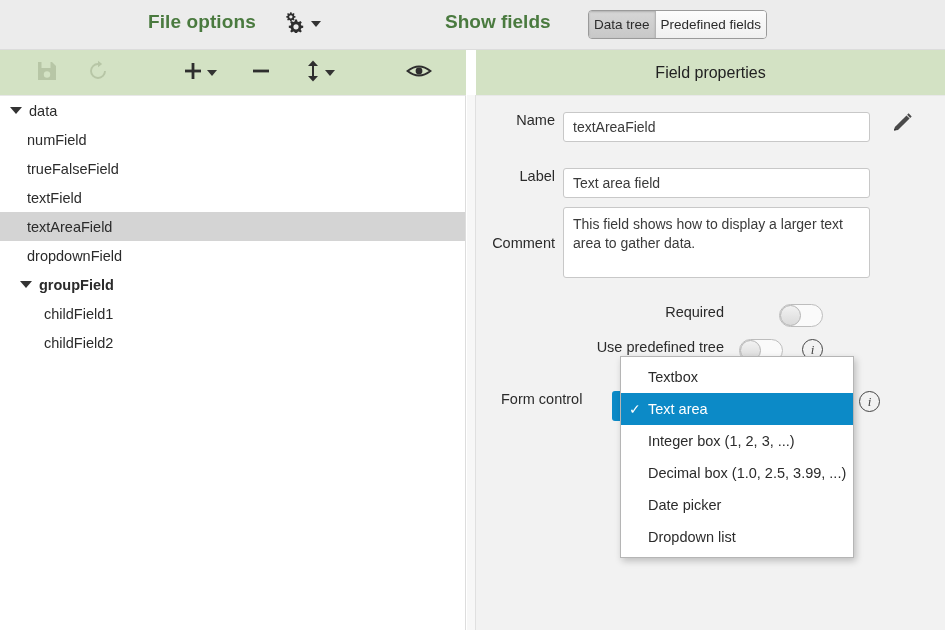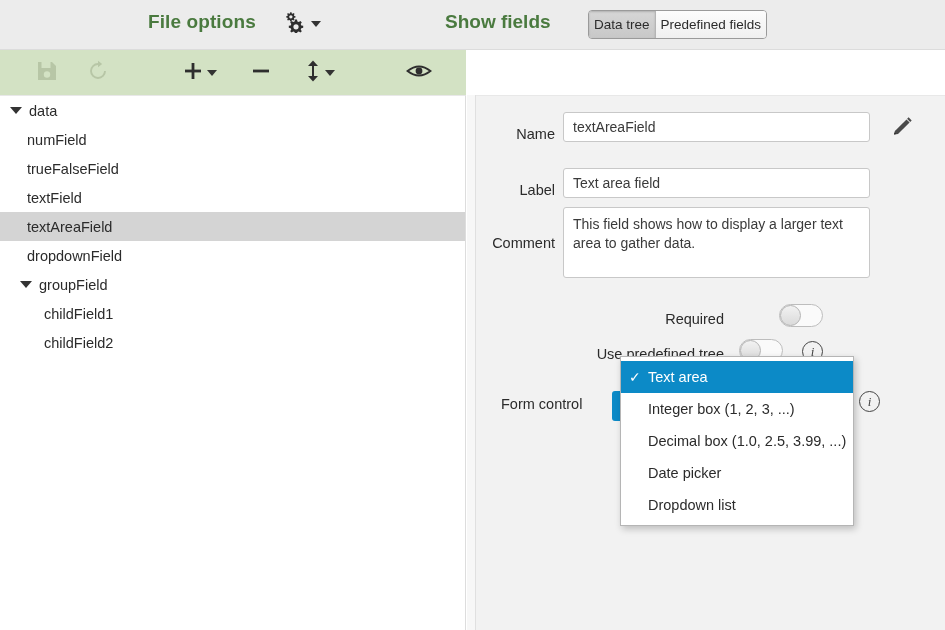--- a/index.html
+++ b/index.html
@@ -139,21 +139,21 @@
   
   .props-panel {
     position: absolute; left: 476px; top: 95px;
     width: 469px; height: 535px;
     background: #f2f2f2;
     border-top: 1px solid #e8e8e8;
   }
   .form-row {
     position: absolute;
     display: flex;
-    align-items: flex-end;
+    align-items: flex-start;
   }
   .form-label {
     font-size: 14.5px;
     color: #2b2b2b;
     text-align: right;
   }
   .text-input {
     border: 1px solid #c8c8c8;
     background: #ffffff;
     border-radius: 3px;
@@ -336,20 +336,23 @@
       <span>
         <svg width="26" height="20" viewBox="0 0 26 20">
           <path d="M1.5 10 Q13 1 24.5 10 Q13 19 1.5 10 Z" fill="none" stroke="#2e2e2e" stroke-width="1.8"></path>
           <circle cx="13" cy="10" r="3.4" fill="#2e2e2e"></circle>
         </svg>
       </span>
     </div>
 
   </div>
 
+  <div class="props-header">
+    <div class="props-header-title">Field properties</div>
+  </div>
 
   <div class="tree-panel">
 
     <div class="tree-row depth-0">
       <span class="tree-toggle"></span>
       <span>data</span>
     </div>
 
     <div class="tree-row depth-1">
       <span>numField</span>
@@ -365,21 +368,21 @@
 
     <div class="tree-row depth-1 selected">
       <span>textAreaField</span>
     </div>
 
 
     <div class="tree-row depth-1">
       <span>dropdownField</span>
     </div>
 
-    <div class="tree-row" style="padding-left:20px;">
+    <div class="tree-row" style="padding-left:20px;font-weight:bold;">
       <span class="tree-toggle"></span>
       <span>groupField</span>
     </div>
 
     <div class="tree-row depth-2">
       <span>childField1</span>
     </div>
 
     <div class="tree-row depth-2">
       <span>childField2</span>
@@ -434,20 +437,23 @@
       <div class="form-label" style="width:125px; text-align:left; padding-left:25px;">Form control</div>
       <div class="info-icon" style="margin-left:258px;">i</div>
     </div>
 
   </div>
 
   <div class="dropdown-anchor"></div>
 
   <div class="dropdown-menu">
 
+    <div class="menu-item">
+      <span>Textbox</span>
+    </div>
 
     <div class="menu-item selected">
       <span class="menu-check">✓</span>
       <span>Text area</span>
     </div>
 
 
     <div class="menu-item">
       <span>Integer box (1, 2, 3, ...)</span>
     </div>

